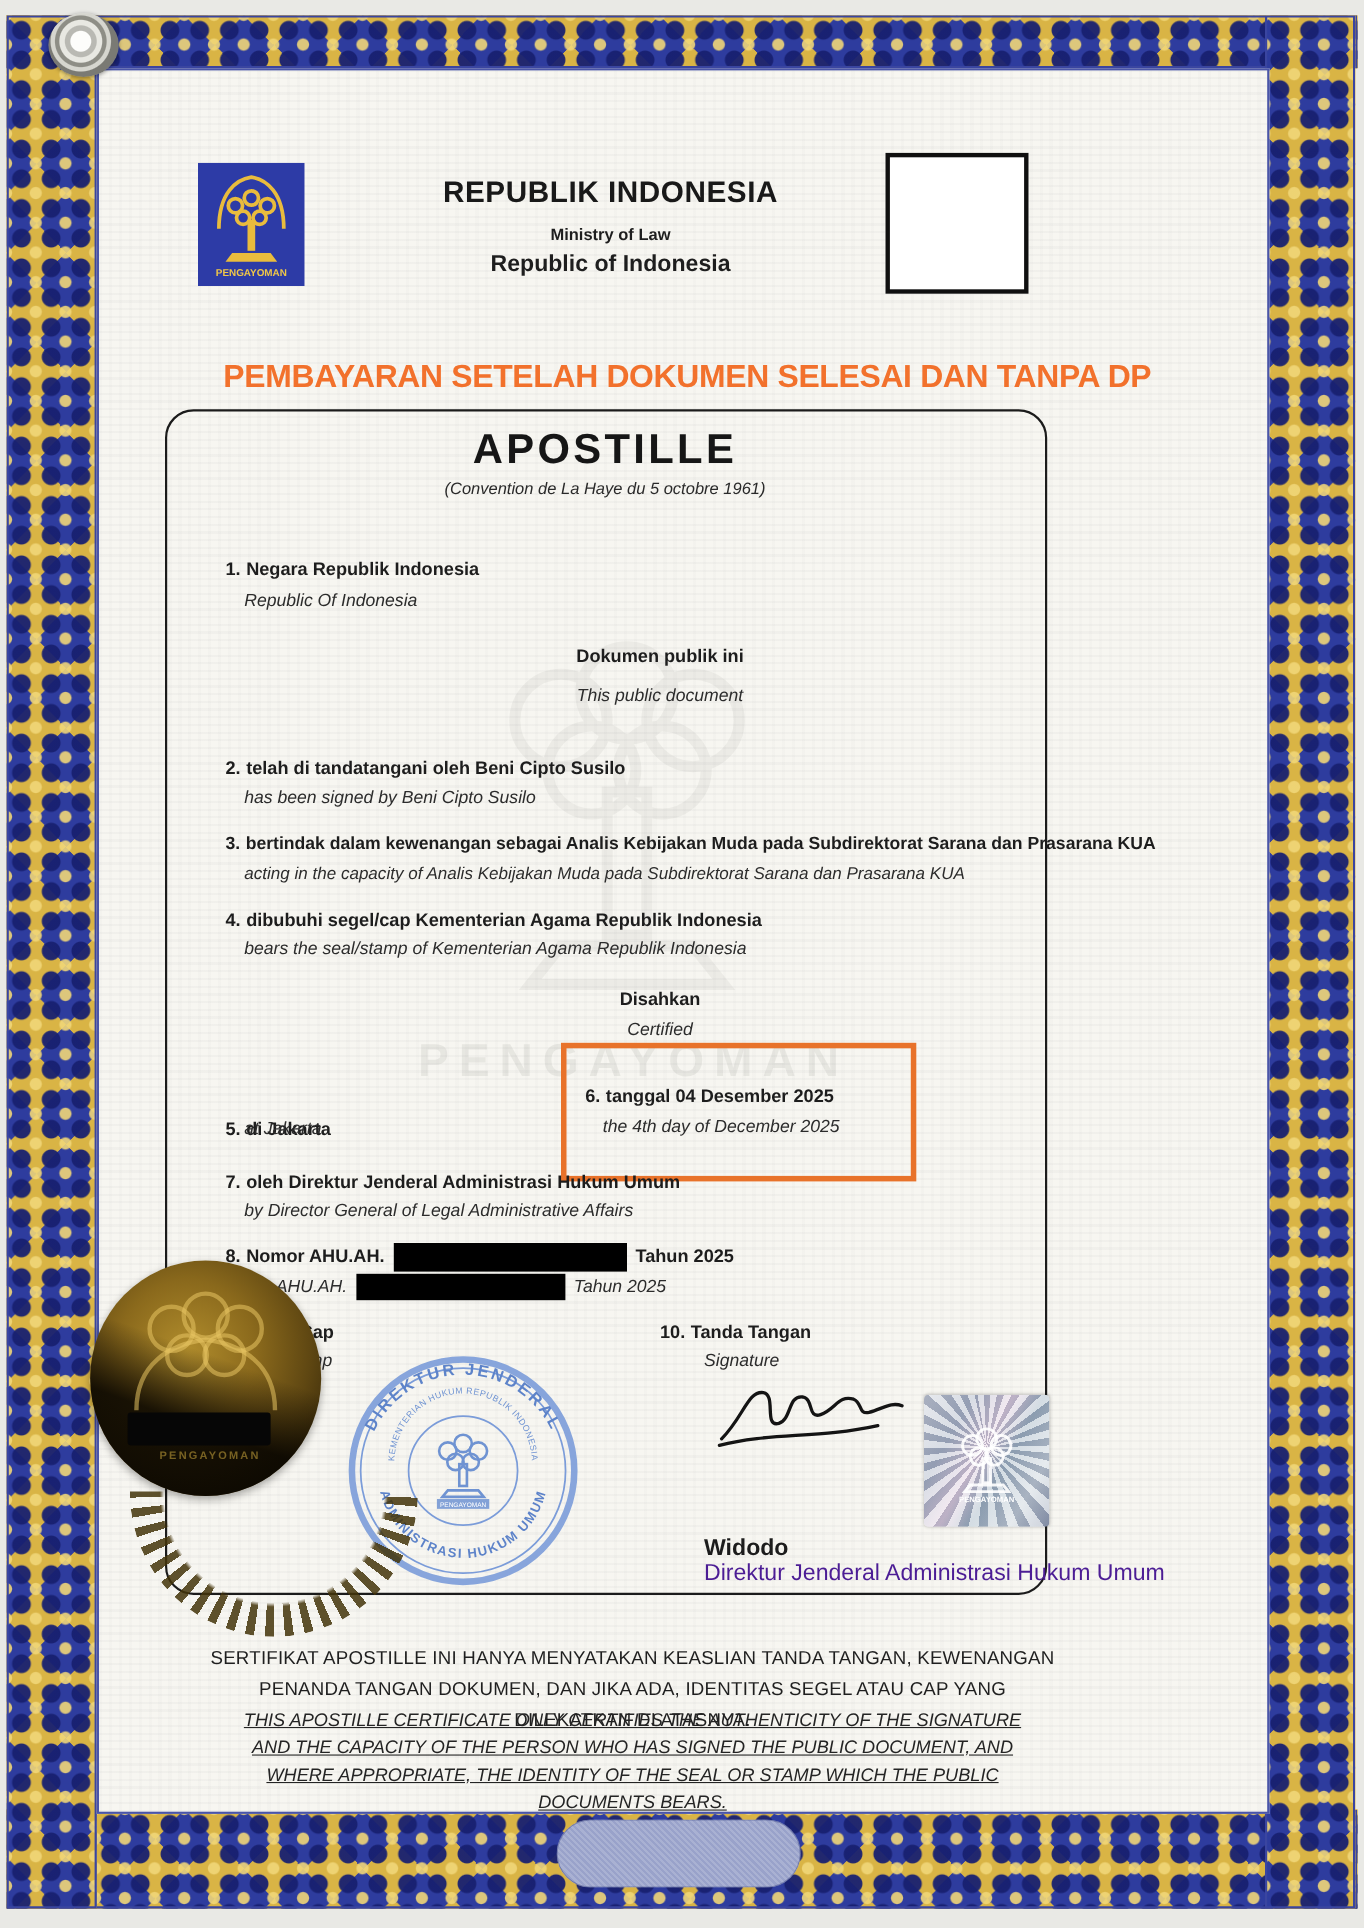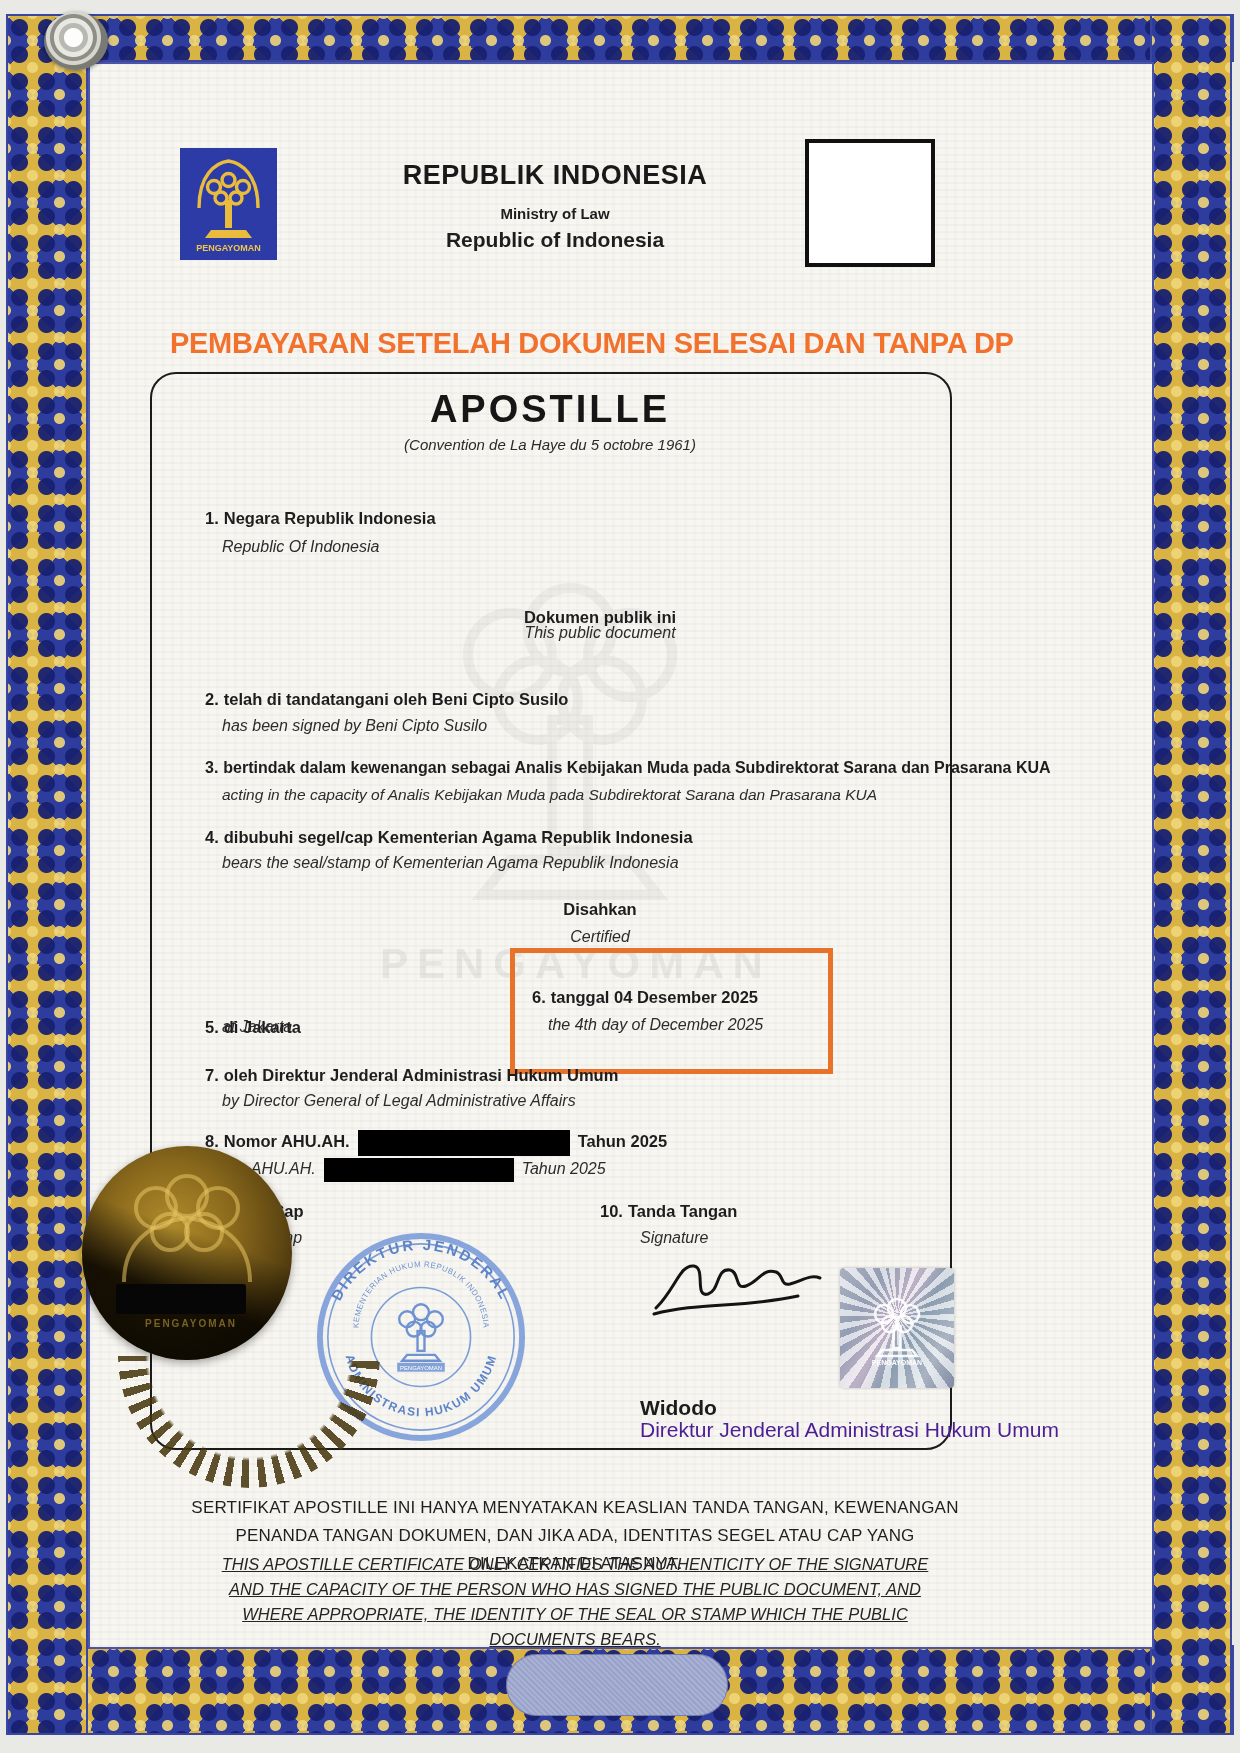--- a/index.html
+++ b/index.html
@@ -115,34 +115,34 @@
   </svg>
 
   <div class="abs centered" style="left:320px;top:160px;width:470px;">
     <div style="font-size:27px;font-weight:bold;color:#191919;line-height:31px;letter-spacing:.5px;">REPUBLIK INDONESIA</div>
     <div style="font-size:15px;font-weight:bold;color:#1e1e1e;line-height:26px;margin-top:10px;">Ministry of Law</div>
     <div style="font-size:21px;font-weight:bold;color:#1e1e1e;line-height:26px;">Republic of Indonesia</div>
   </div>
 
   <div class="qr-box"></div>
 
-  <div class="overlay-line" style="top:327px;">PEMBAYARAN SETELAH DOKUMEN SELESAI DAN TANPA DP</div>
+  <div class="overlay-line" style="top:327px;margin-left:33px;">PEMBAYARAN SETELAH DOKUMEN SELESAI DAN TANPA DP</div>
 
   <div class="cert-box"></div>
 
   <div class="abs centered" style="left:250px;top:388px;width:600px;font-size:38px;font-weight:bold;
        letter-spacing:3px;color:#161616;">APOSTILLE</div>
   <div class="abs centered" style="left:250px;top:436px;width:600px;font-size:15px;font-style:italic;color:#2a2a2a;">(Convention de La Haye du 5 octobre 1961)</div>
 
   <div class="abs id-line" style="left:205px;top:509px;">
     <span class="num">1.</span><span>Negara Republik Indonesia</span>
   </div>
   <div class="abs en-line" style="left:222px;top:538px;">Republic Of Indonesia</div>
 
-  <div class="abs id-line centered" style="left:300px;top:608px;width:600px;white-space:normal;text-align:center;">Dokumen publik ini</div>
+  <div class="abs id-line centered" style="left:300px;top:588px;width:600px;white-space:normal;text-align:center;">Dokumen publik ini</div>
   <div class="abs en-line centered" style="left:300px;top:624px;width:600px;white-space:normal;">This public document</div>
 
   <div class="abs id-line" style="left:205px;top:690px;">
     <span class="num">2.</span><span>telah di tandatangani oleh Beni Cipto Susilo</span>
   </div>
   <div class="abs en-line" style="left:222px;top:717px;">has been signed by Beni Cipto Susilo</div>
 
   <div class="abs id-line" style="left:205px;top:759px;font-size:16px;">
     <span class="num">3.</span><span>bertindak dalam kewenangan sebagai Analis Kebijakan Muda pada Subdirektorat Sarana dan Prasarana KUA</span>
   </div>

